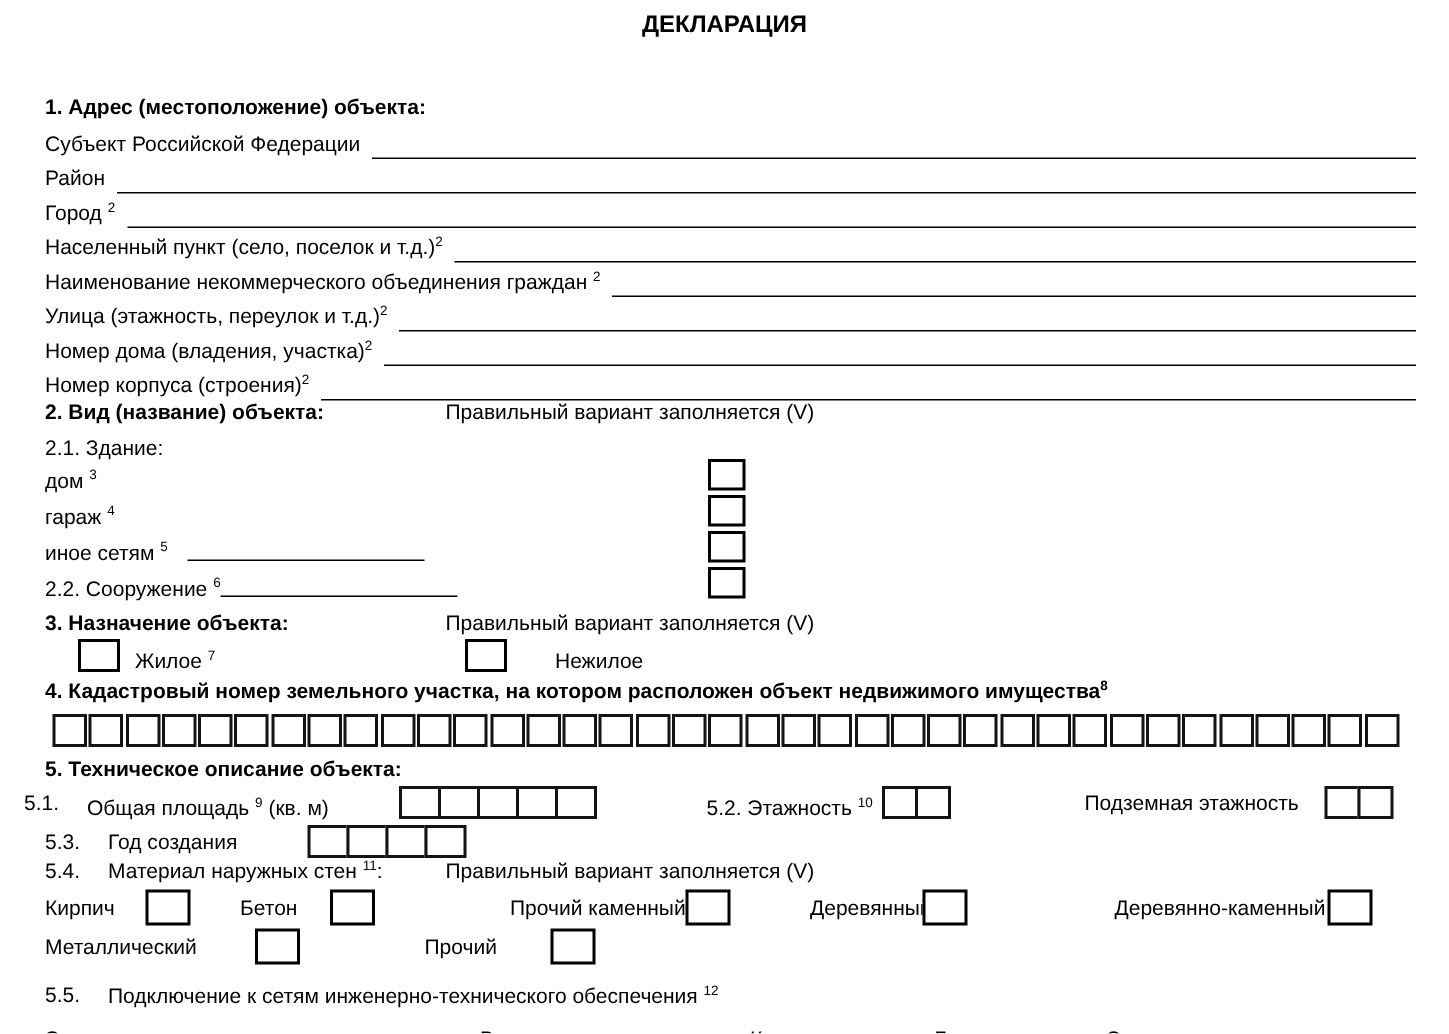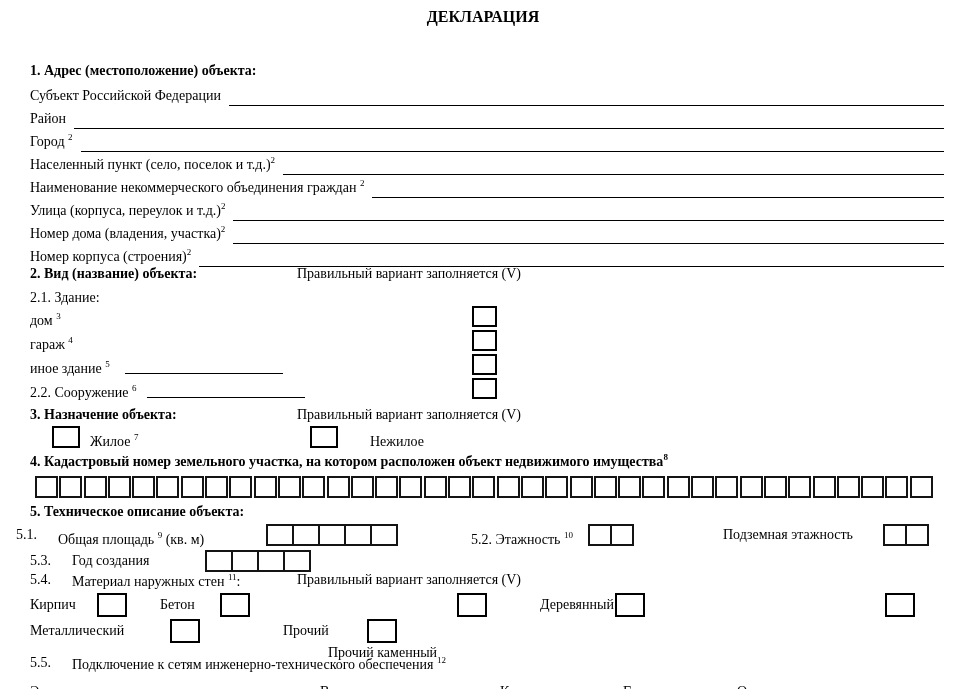--- a/index.html
+++ b/index.html
@@ -1,18 +1,18 @@
 <!DOCTYPE html>
 <html><head>
 <meta charset="utf-8">
 <style>
   html,body{margin:0;padding:0;background:#fff;}
   .page{
     position:relative;width:966px;height:689px;background:#ffffff;overflow:hidden;
-    font-family:Liberation Serif, serif;font-size:14px;color:#000;
+    font-family:Liberation Sans, sans-serif;font-size:14px;color:#000;
   }
   .abs{position:absolute;}
   .b{font-weight:700;}
   sup{font-size:9px;font-weight:inherit;}
   .nowrap{white-space:nowrap;}
   
   .title1{top:8px;left:0;width:100%;text-align:center;font-size:16px;font-weight:700;}
   .title2{top:31px;left:0;width:100%;text-align:center;font-size:15px;font-weight:700;}
   
   .addr{display:flex;align-items:flex-end;height:20px;left:30px;width:914px;}
@@ -61,21 +61,21 @@
   </div>
   <div class="abs addr" style="top:155px;">
     <span class="lbl"><span>Населенный пункт (село, поселок и т.д.)</span><sup>2</sup></span>
     <span class="fill"></span>
   </div>
   <div class="abs addr" style="top:178px;">
     <span class="lbl"><span>Наименование некоммерческого объединения граждан </span><sup>2</sup></span>
     <span class="fill"></span>
   </div>
   <div class="abs addr" style="top:201px;">
-    <span class="lbl"><span>Улица (корпуса, переулок и т.д.)</span><sup>2</sup></span>
+    <span class="lbl"><span>Улица (этажность, переулок и т.д.)</span><sup>2</sup></span>
     <span class="fill"></span>
   </div>
   <div class="abs addr" style="top:224px;">
     <span class="lbl"><span>Номер дома (владения, участка)</span><sup>2</sup></span>
     <span class="fill"></span>
   </div>
   <div class="abs addr" style="top:247px;">
     <span class="lbl"><span>Номер корпуса (строения)</span><sup>2</sup></span>
     <span class="fill"></span>
   </div>
@@ -86,21 +86,21 @@
 
   <div class="abs" style="left:30px;top:306px;width:470px;height:21px;">
     <span class="lh21 nowrap"><span>дом </span><sup>3</sup></span>
     <span class="cb cb2" style="left:442px;top:0;"></span>
   </div>
   <div class="abs" style="left:30px;top:330px;width:470px;height:21px;">
     <span class="lh21 nowrap"><span>гараж </span><sup>4</sup></span>
     <span class="cb cb2" style="left:442px;top:0;"></span>
   </div>
   <div class="abs" style="left:30px;top:354px;width:470px;height:22px;">
-    <span class="lh21 nowrap"><span>иное здание </span><sup>5</sup></span>
+    <span class="lh21 nowrap"><span>иное сетям </span><sup>5</sup></span>
     <span class="ul" style="left:95px;width:158px;bottom:2px;"></span>
     <span class="cb cb2" style="left:442px;top:0;"></span>
   </div>
   <div class="abs" style="left:30px;top:378px;width:470px;height:22px;">
     <span class="lh21 nowrap"><span>2.2. Сооружение </span><sup>6</sup></span>
     <span class="ul" style="left:117px;width:158px;bottom:2px;"></span>
     <span class="cb cb2" style="left:442px;top:0;"></span>
   </div>
 
   <div class="abs b" style="left:30px;top:407px;">3. Назначение объекта:</div>
@@ -192,24 +192,25 @@
     <span class="abs" style="left:0;">5.4.</span>
     <span class="abs nowrap" style="left:42px;"><span>Материал наружных стен </span><sup>11</sup><span>:</span></span>
     <span class="abs" style="left:267px;">Правильный вариант заполняется (V)</span>
   </div>
 
   <div class="abs" style="left:30px;top:593px;width:936px;height:24px;">
     <span class="abs lh24" style="left:0;">Кирпич</span>
     <span class="cb cbm" style="left:67px;top:0;"></span>
     <span class="abs lh24" style="left:130px;">Бетон</span>
     <span class="cb cbm" style="left:190px;top:0;"></span>
-    <span class="abs lh24" style="left:298px;margin-top:48px;">Прочий каменный</span>
+    <span class="abs lh24" style="left:310px;">Прочий каменный</span>
     <span class="cb cbm" style="left:427px;top:0;"></span>
     <span class="abs lh24" style="left:510px;">Деревянный</span>
     <span class="cb cbm" style="left:585px;top:0;"></span>
+    <span class="abs lh24" style="left:713px;">Деревянно-каменный</span>
     <span class="cb cbm" style="left:855px;top:0;"></span>
   </div>
 
   <div class="abs" style="left:30px;top:619px;width:936px;height:24px;">
     <span class="abs lh24" style="left:0;">Металлический</span>
     <span class="cb cbm" style="left:140px;top:0;"></span>
     <span class="abs lh24" style="left:253px;">Прочий</span>
     <span class="cb cbm" style="left:337px;top:0;"></span>
   </div>
 

